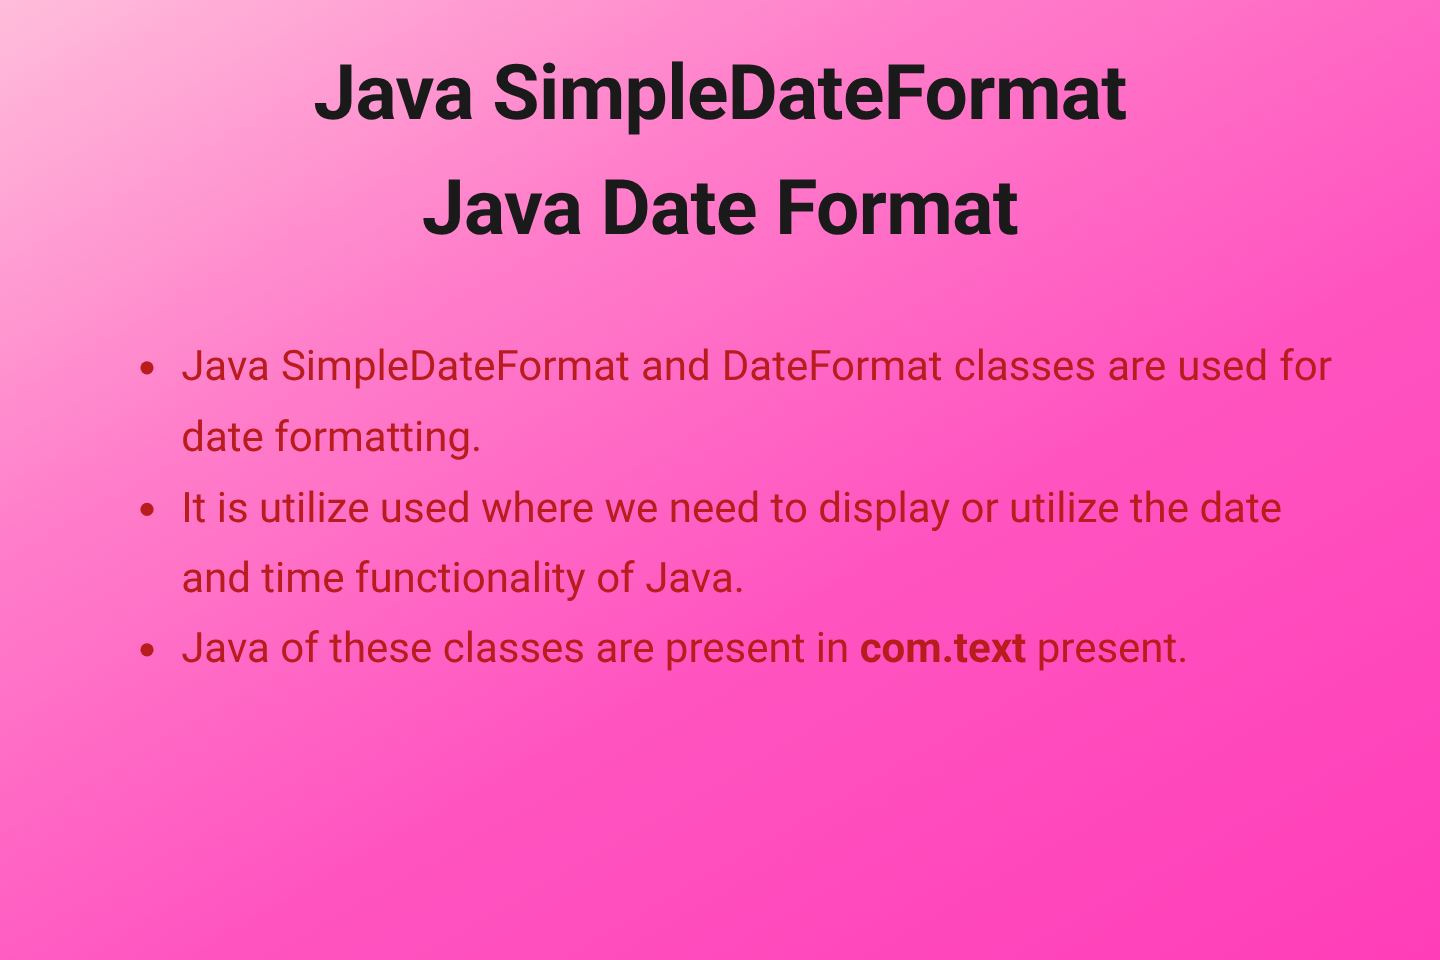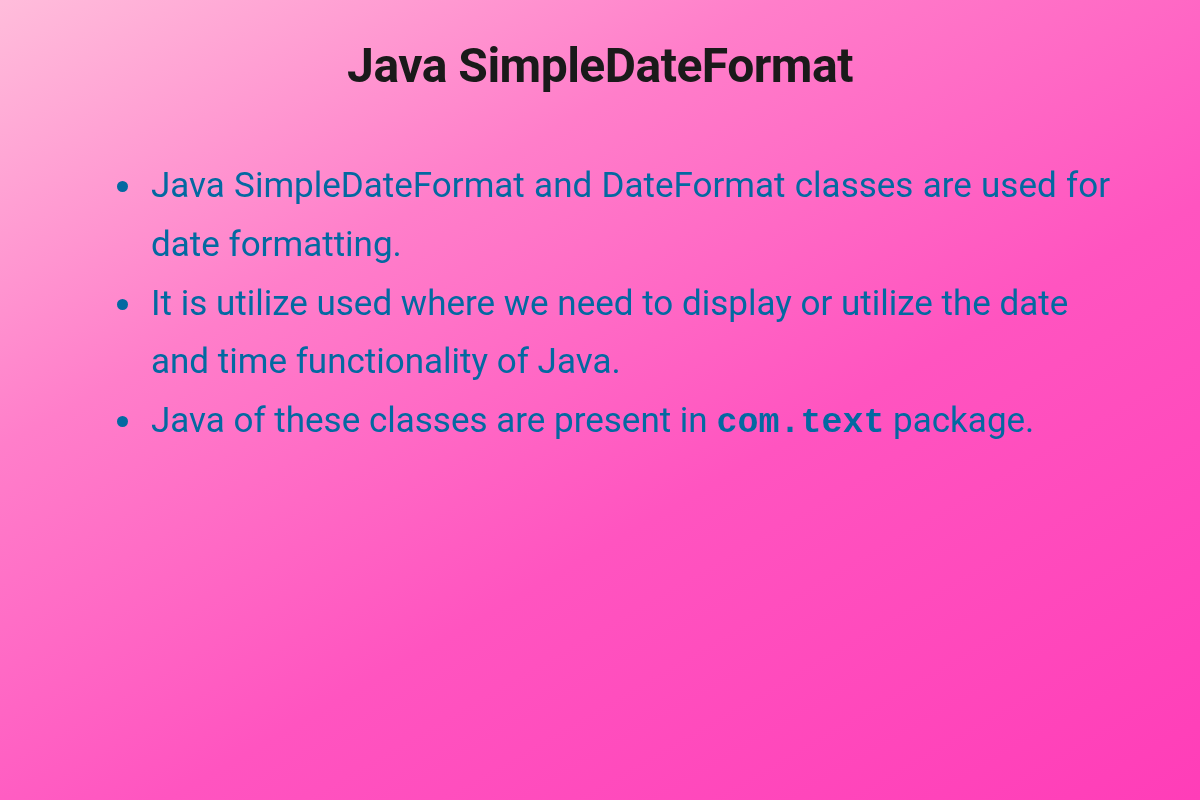--- a/index.html
+++ b/index.html
@@ -18,55 +18,55 @@
     .container {
       padding: 30px 90px 0 90px;
     }
     .title-block {
       text-align: center;
       margin-left: 50px;
       margin-right: 50px;
       margin-bottom: 55px;
     }
     .title-line {
-      font-size: 48px;
+      font-size: 64px;
       font-weight: 700;
       line-height: 1.5;
       letter-spacing: -0.5px;
     }
     .bullets {
       list-style: disc;
       padding-left: 55px;
     }
     .bullets li {
       font-size: 35px;
       line-height: 1.68;
       font-weight: 400;
-      color: #0369a1;
+      color: #b91c1c;
       padding-left: 6px;
     }
     .bullets li.justify {
       text-align: justify;
     }
     .bold {
       font-weight: 700;
-      font-family: Liberation Mono, monospace;
     }
   </style>
 </head>
 <body>
 
 <div class="container">
   <div class="title-block">
     <div class="title-line">Java SimpleDateFormat</div>
+    <div class="title-line">Java Date Format</div>
   </div>
   <ul class="bullets">
     <li class="justify">
       <span>Java SimpleDateFormat and DateFormat classes are used for date formatting.</span>
     </li>
     <li>
       <span>It is utilize used where we need to display or utilize the date and time functionality of Java.</span>
     </li>
     <li>
-      <span>Java of these classes are present in </span><span class="bold">com.text</span><span> package.</span>
+      <span>Java of these classes are present in </span><span class="bold">com.text</span><span> present.</span>
     </li>
   </ul>
 </div>
 
 </body></html>

